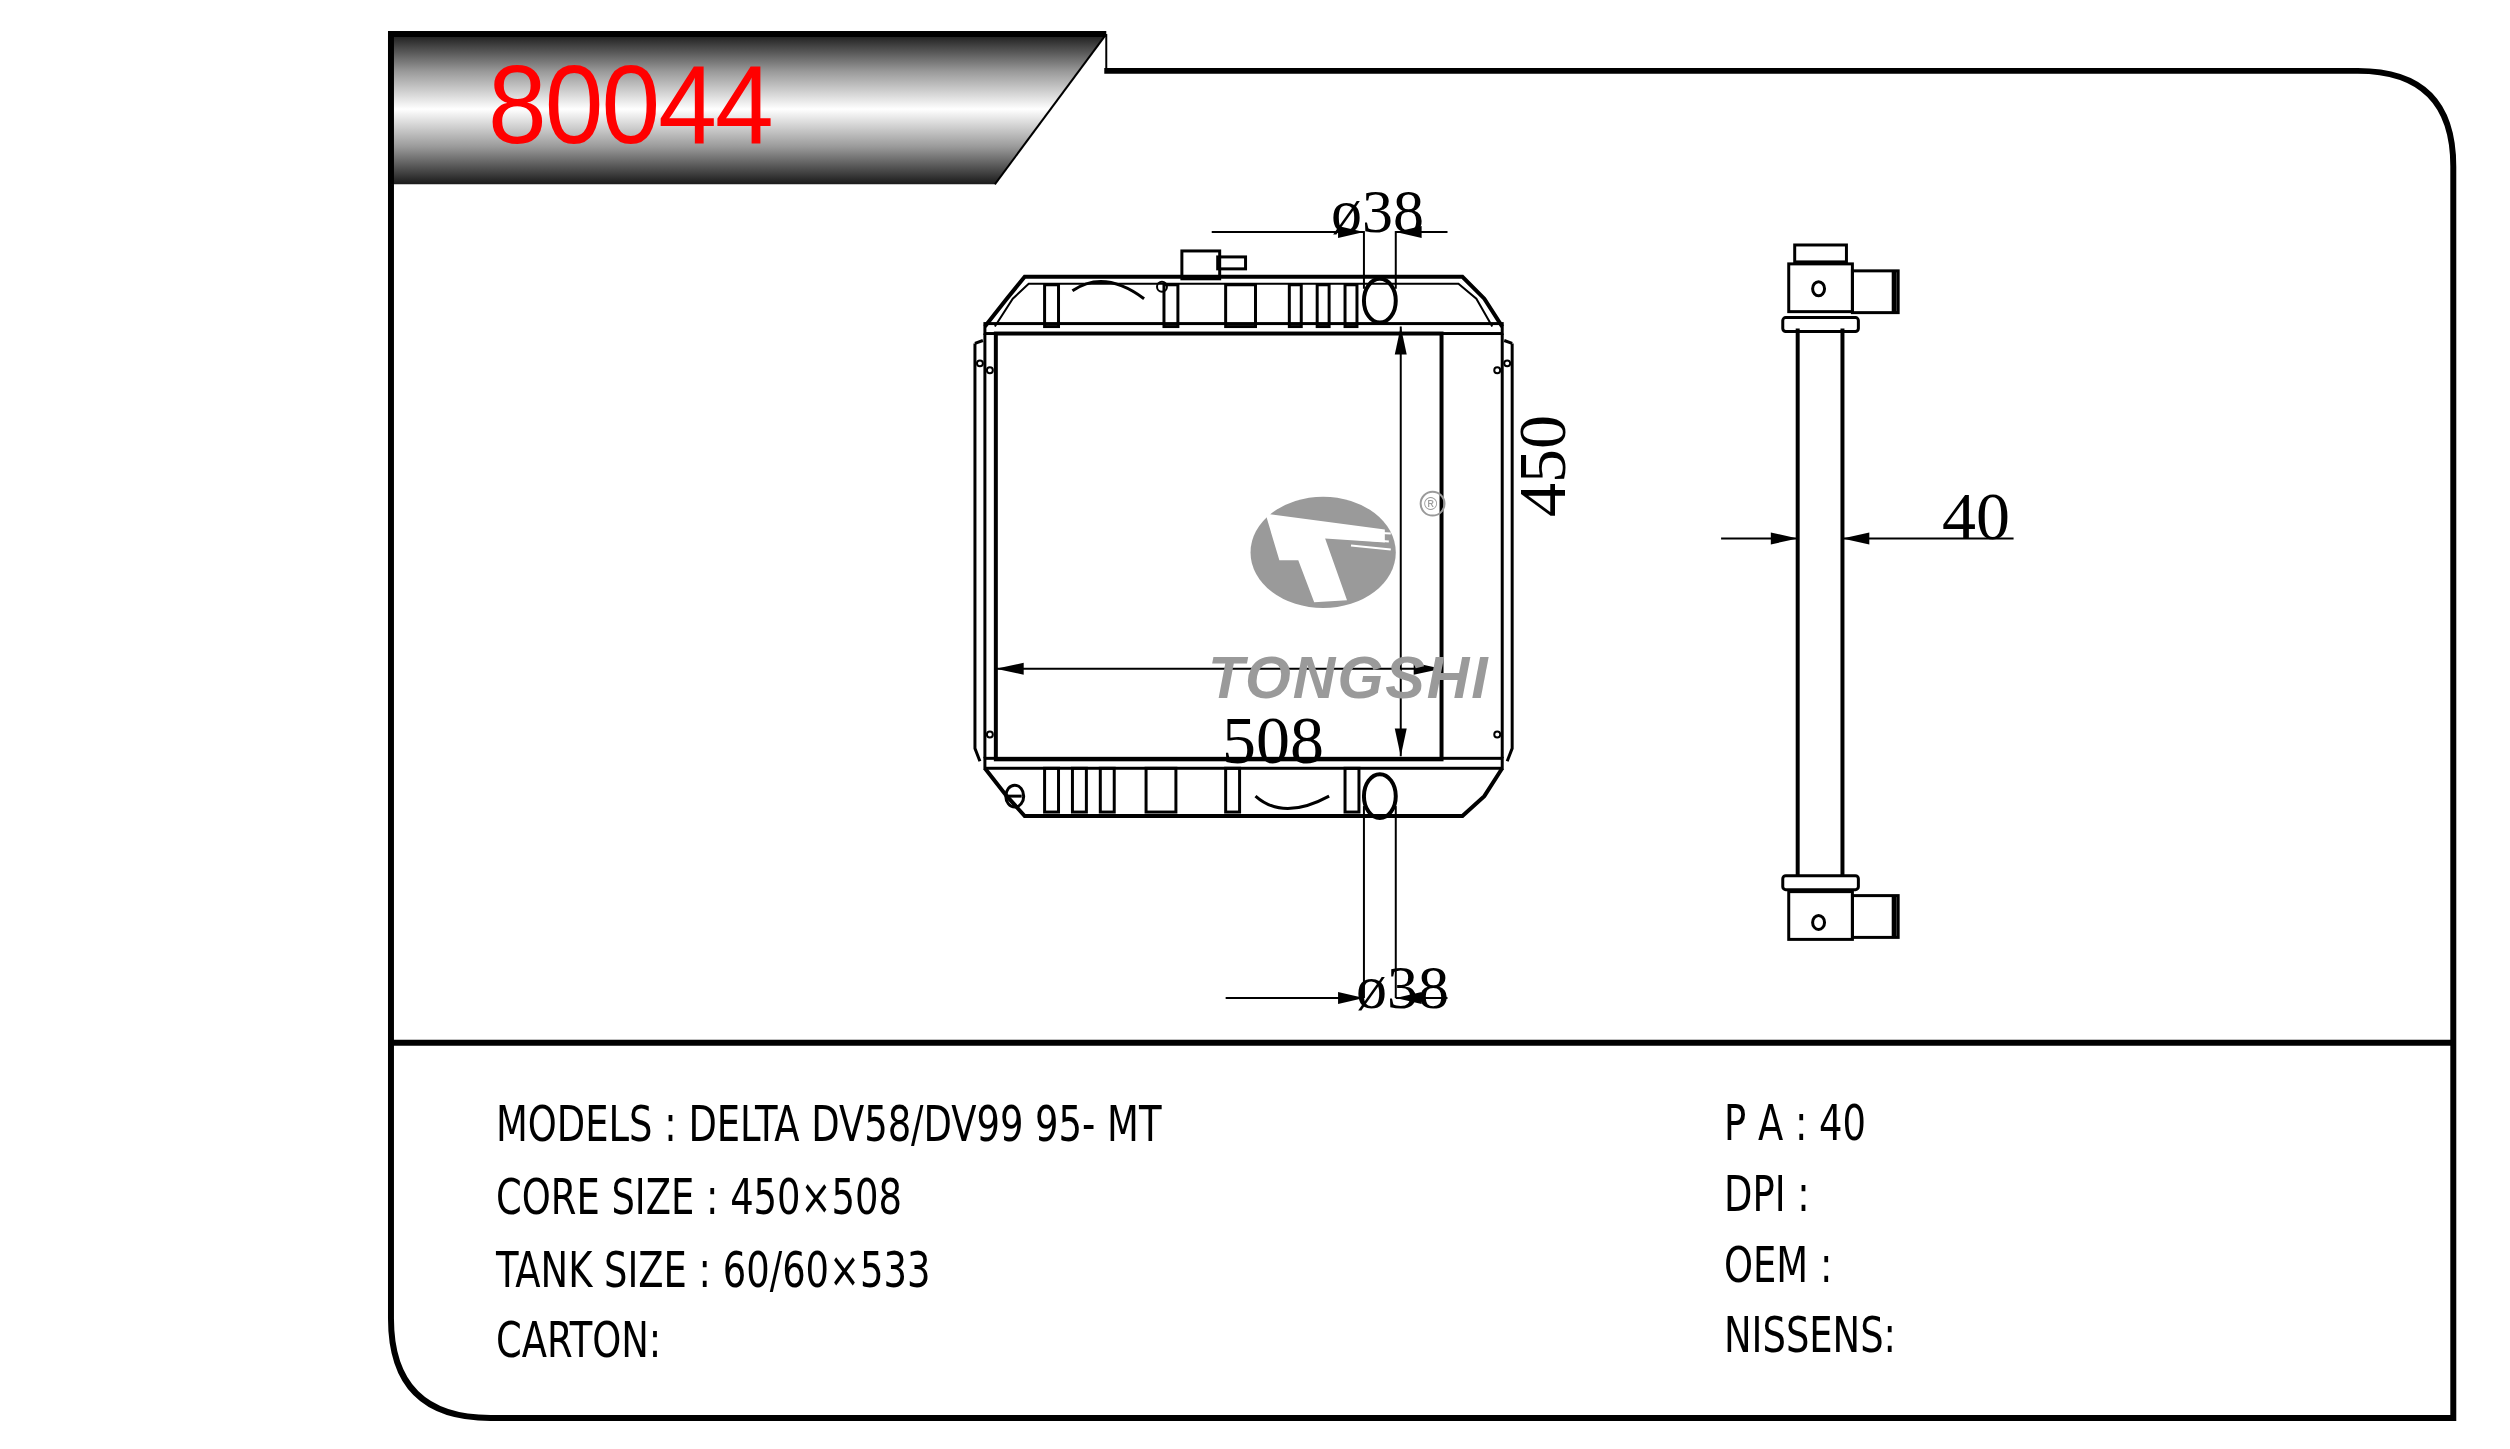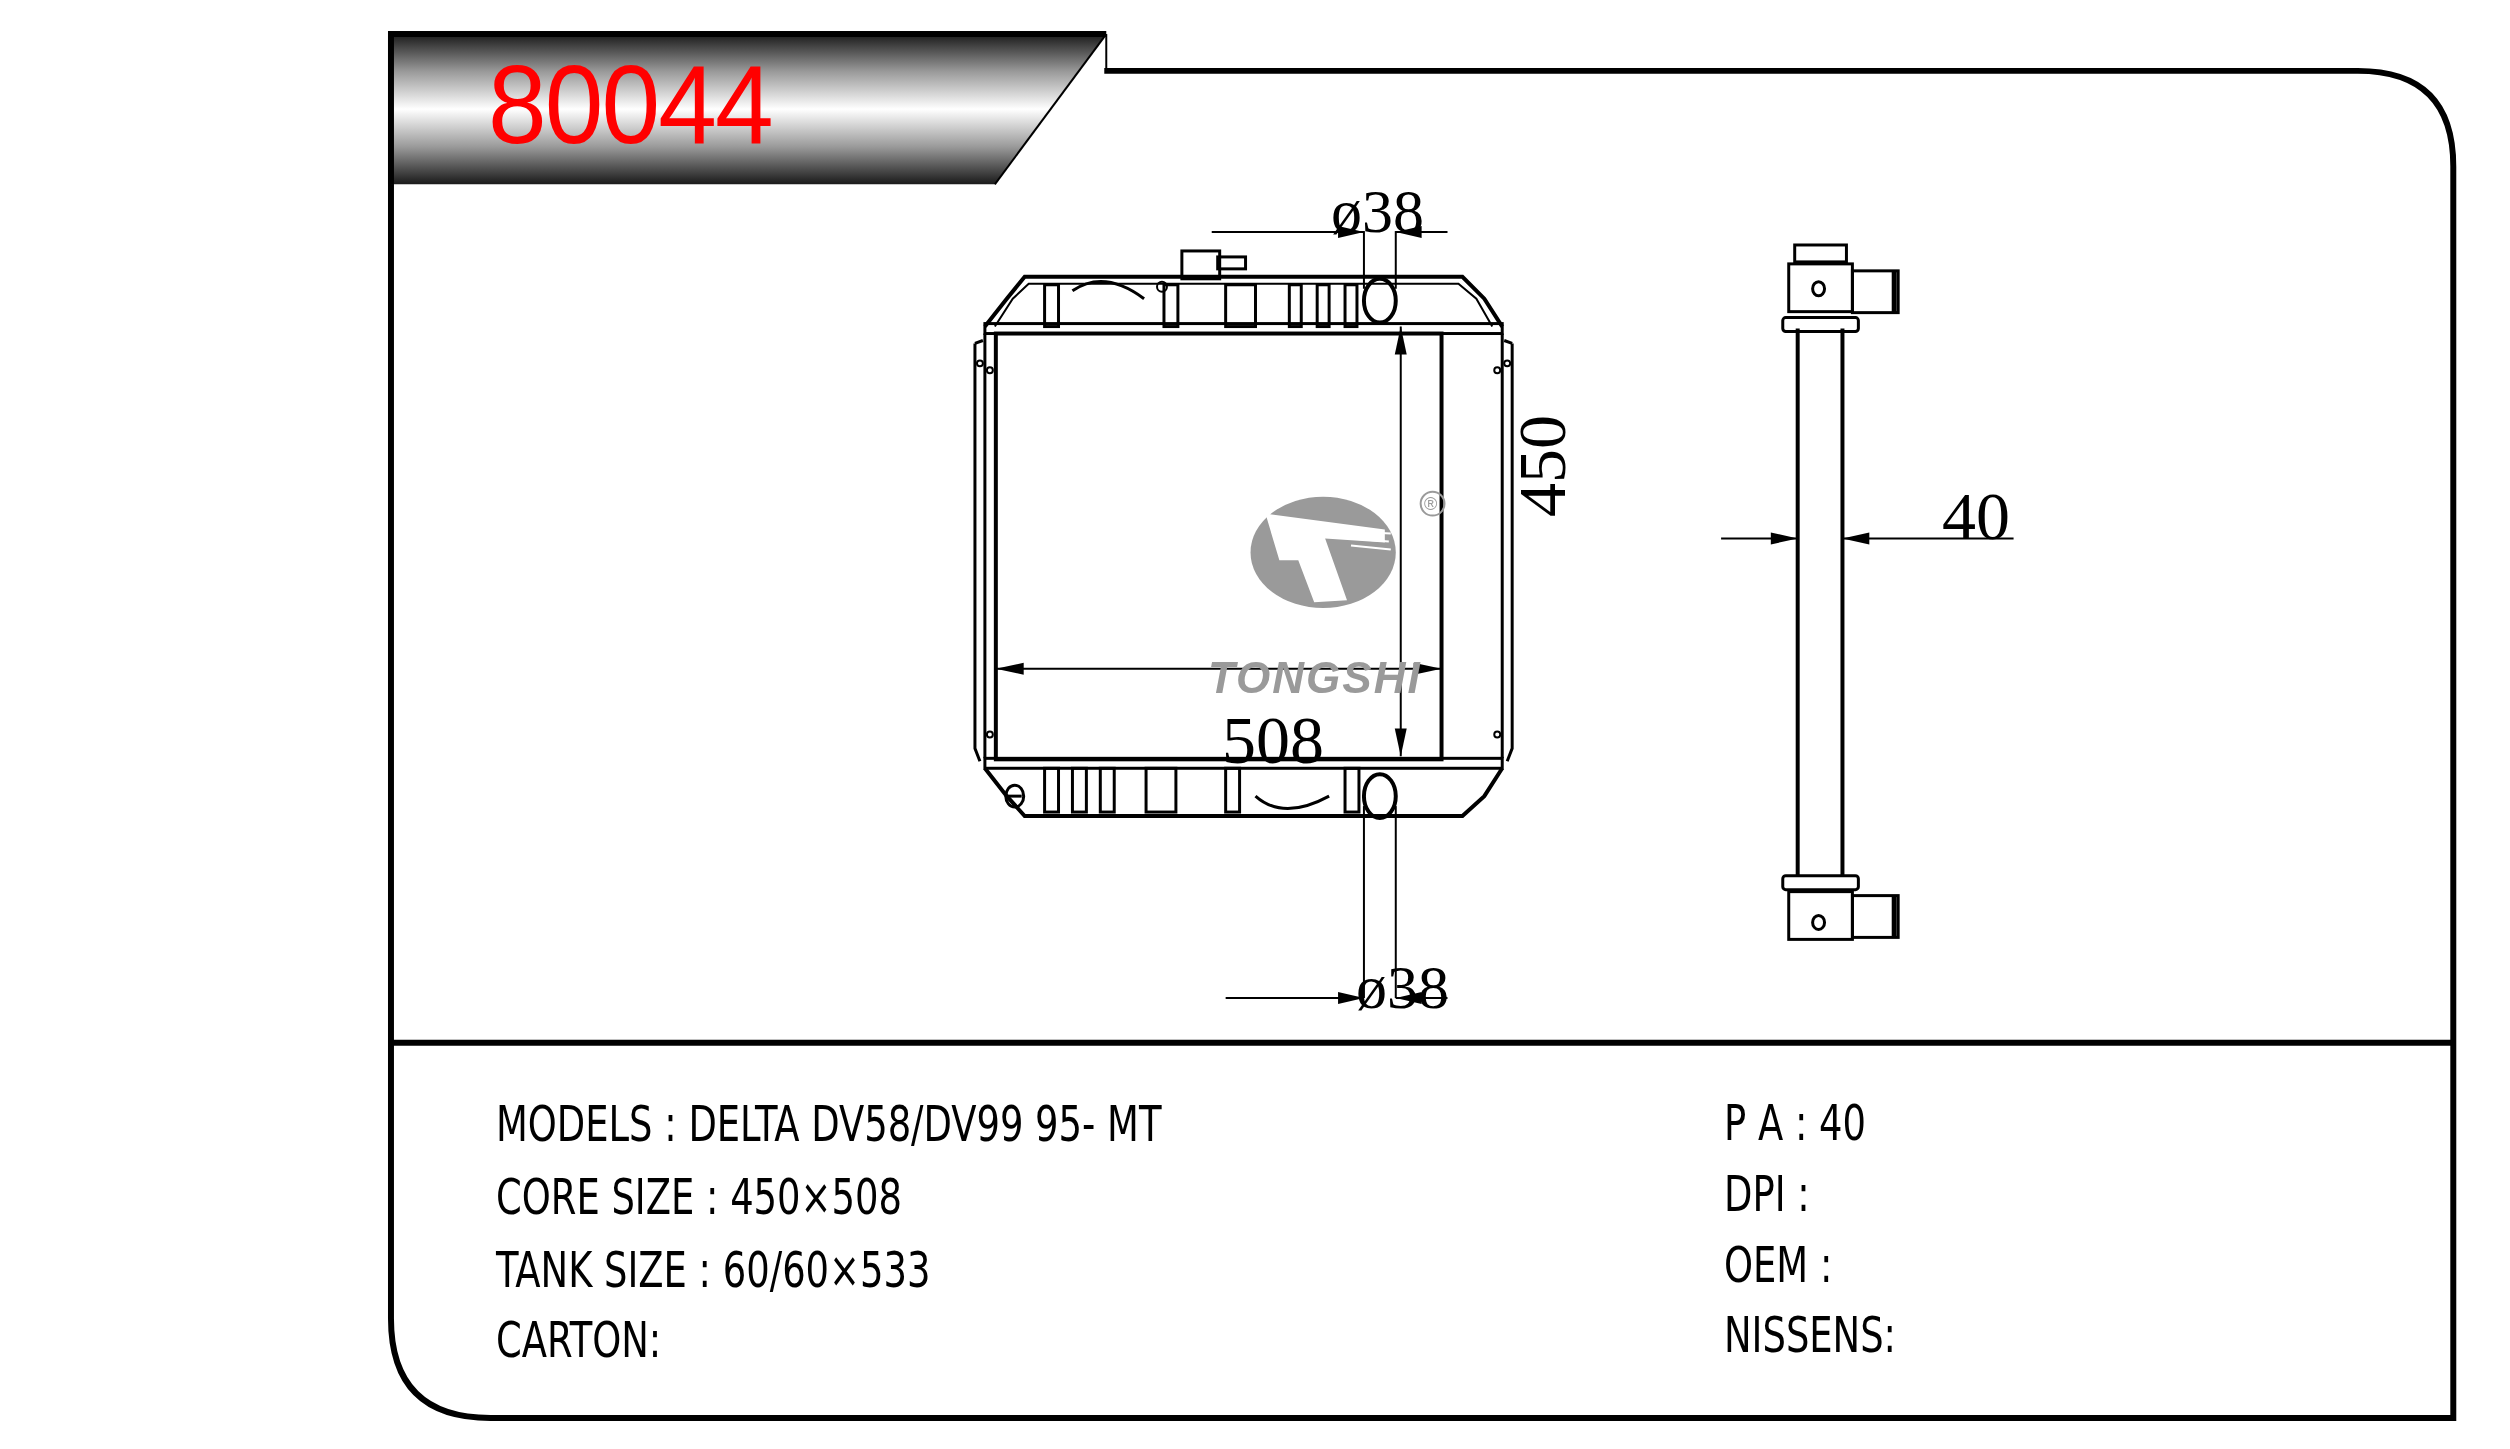--- a/index.html
+++ b/index.html
@@ -1,21 +1,21 @@
 <!DOCTYPE html>
 <html><head>
 <meta charset="utf-8">
 <style>
   html, body { margin:0; padding:0; background:#ffffff; }
   body { width:2510px; height:1450px; position:relative; overflow:hidden; font-family:"Liberation Sans", sans-serif; }
   #sheet { position:absolute; left:0; top:0; width:2510px; height:1176px; }
   .banner-text { position:absolute; left:488px; top:50px; font-family:"Liberation Sans", sans-serif; font-size:111px; line-height:111px; color:#ff0000; transform:scaleX(0.95); transform-origin:left top; letter-spacing:-2px; }
   .spec { position:absolute; font-family:"DejaVu Sans Condensed","DejaVu Sans", sans-serif; font-size:50px; line-height:50px; color:#000; white-space:pre; transform:scaleX(0.82); transform-origin:left top; }
   .dim { position:absolute; font-family:"Liberation Serif", serif; font-size:68px; line-height:68px; color:#000; white-space:pre; }
-  .logo-word { position:absolute; left:1208px; top:655px; font-family:"Liberation Sans", sans-serif; font-weight:bold; font-style:italic; font-size:44px; line-height:46px; color:#9a9a9a; letter-spacing:2px; }
+  .logo-word { position:absolute; left:1208px; top:655px; font-family:"Liberation Sans", sans-serif; font-weight:bold; font-style:italic; font-size:59px; line-height:46px; color:#9a9a9a; letter-spacing:2px; }
 </style>
 </head>
 <body>
 
 <div id="sheet">
 <svg width="2510" height="1450" viewBox="0 0 2523 1457" xmlns="http://www.w3.org/2000/svg">
   <defs>
     <linearGradient id="bannerGrad" x1="0" y1="0" x2="0" y2="1">
       <stop offset="0" stop-color="#1a1a1a"></stop>
       <stop offset="0.25" stop-color="#9a9a9a"></stop>

